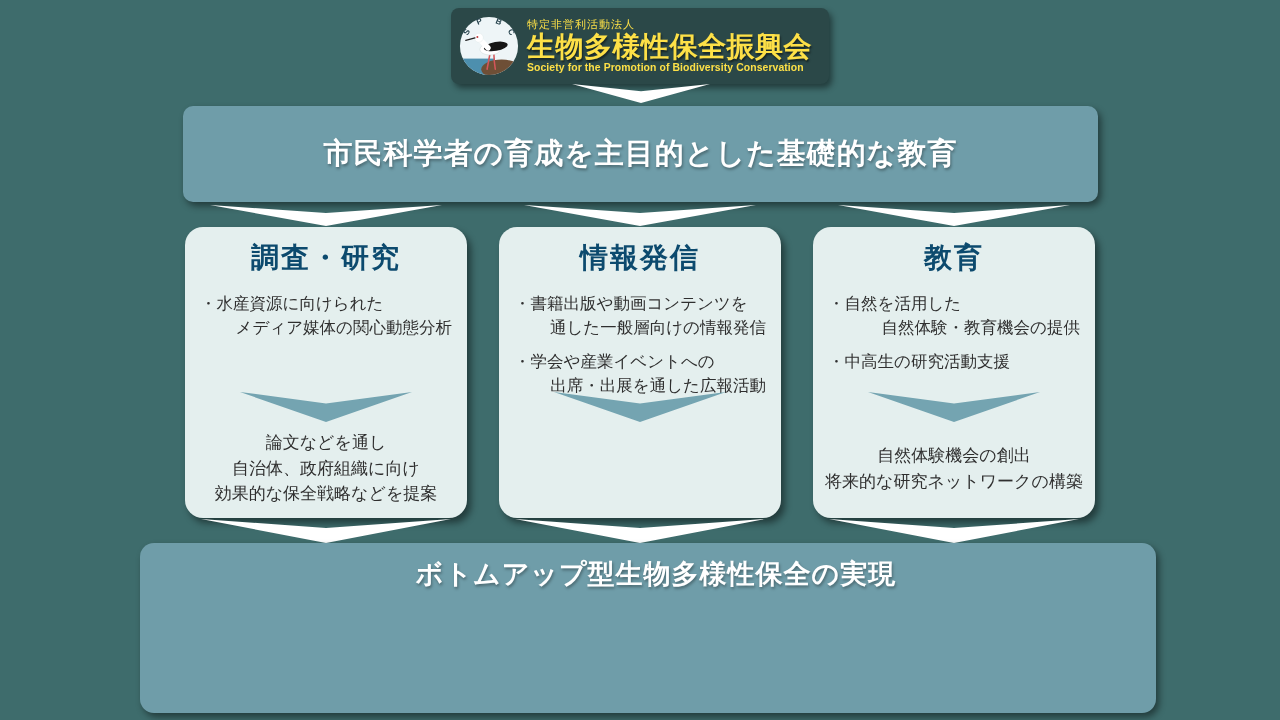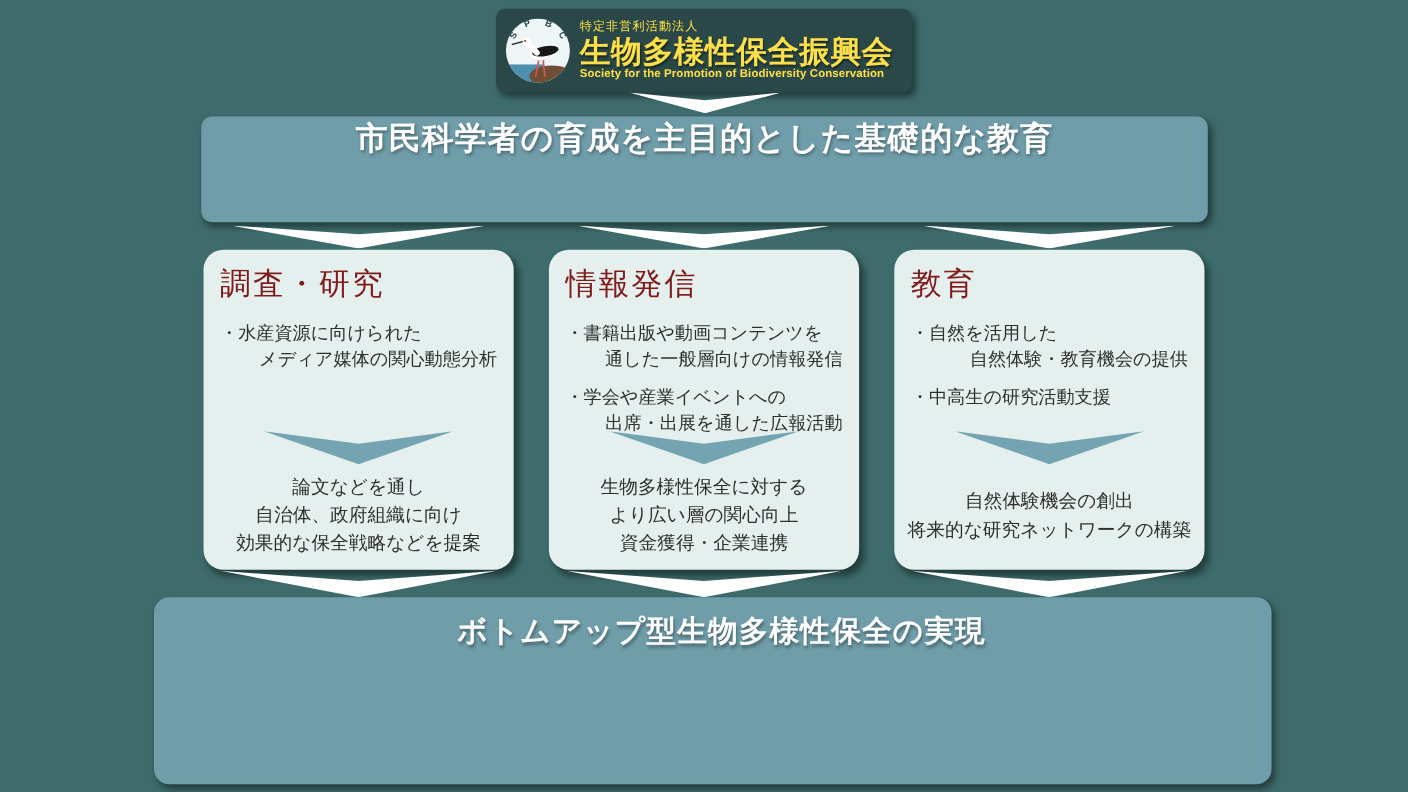--- a/index.html
+++ b/index.html
@@ -33,33 +33,33 @@
   .arrows-row.r1{top:205px;}
   .arrows-row.r1 .chev{width:232px;height:21px;}
   .arrows-row.r2{top:519px;}
   .arrows-row.r2 .chev{width:250px;height:24px;}
   
   .header-box{
     position:absolute;left:183px;top:106px;width:915px;height:96px;
     background:#6f9da9;border-radius:10px;
     box-shadow:3px 4px 7px rgba(0,0,0,.45);
     color:#fff;text-align:center;
-    display:flex;flex-direction:column;justify-content:flex-start;gap:6px;
+    display:flex;flex-direction:column;justify-content:center;gap:6px;
   }
   .header-title{font-size:29px;font-weight:bold;letter-spacing:1px;
     text-shadow:1px 2px 3px rgba(0,0,0,.35);}
   .header-sub{font-size:17px;font-weight:bold;text-shadow:1px 1px 2px rgba(0,0,0,.3);}
   
   .col-row{position:absolute;left:185px;top:227px;width:910px;display:flex;gap:32px;}
   .card{
     flex:1;height:291px;background:#e4efee;border-radius:18px;
     box-shadow:4px 5px 7px rgba(0,0,0,.45);
     position:relative;box-sizing:border-box;padding:10px 15px 0;
   }
-  .card-title{text-align:left;font-size:28px;font-weight:normal;color:#7f1d1d;
+  .card-title{text-align:center;font-size:28px;font-weight:bold;color:#0c4a6e;
     letter-spacing:2px;margin-top:2px;}
   .bullets{margin-top:15px;color:#2f2f2f;font-size:16.5px;line-height:1.45;font-weight:500;}
   .bullet{margin-bottom:10px;}
   .l2{text-align:right;}
   .l2:empty{display:none;}
   .card-arrow{
     position:absolute;top:165px;left:50%;transform:translateX(-50%);
     width:172px;height:30px;background:#74a4b1;
     clip-path:polygon(0 0,50% 38%,100% 0,50% 100%);
   }
@@ -163,23 +163,20 @@
       <div class="bullet">
         <div class="l1">・書籍出版や動画コンテンツを</div>
         <div class="l2">通した一般層向けの情報発信</div>
       </div>
       <div class="bullet">
         <div class="l1">・学会や産業イベントへの</div>
         <div class="l2">出席・出展を通した広報活動</div>
       </div>
     </div>
     <div class="card-arrow"></div>
-    <div class="outcome">生物多様性保全に対する
-より広い層の関心向上
-資金獲得・企業連携</div>
   </div>
 
   <div class="card">
     <div class="card-title">教育</div>
     <div class="bullets">
       <div class="bullet">
         <div class="l1">・自然を活用した</div>
         <div class="l2">自然体験・教育機会の提供</div>
       </div>
       <div class="bullet">

